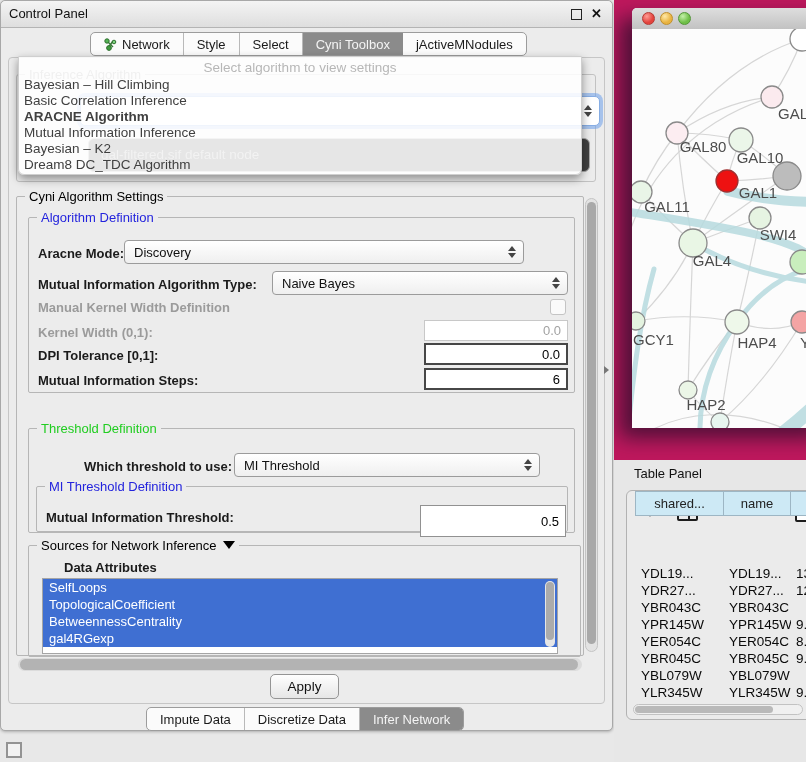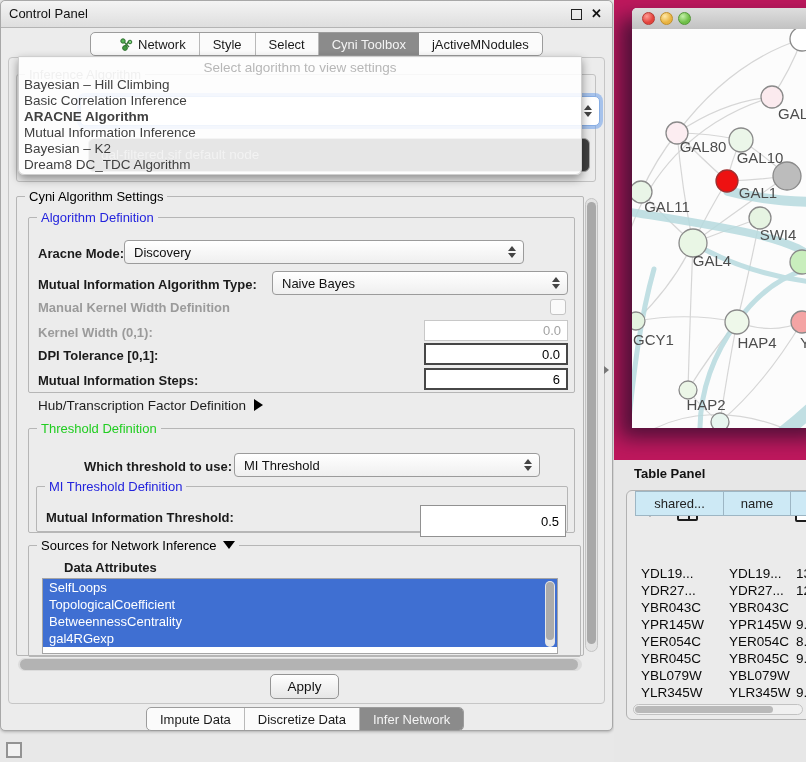--- a/index.html
+++ b/index.html
@@ -10,21 +10,21 @@
   #control-panel{left:0;top:6;width:611px;height:729px;background:#ececec;border:1px solid #a8a8a8;border-radius:5px;box-shadow:0 1px 3px rgba(0,0,0,.25);}
   #cp-titlebar{left:0;top:0;width:100%;height:26px;background:linear-gradient(#f4f4f4,#dedede);border-bottom:1px solid #b4b4b4;border-radius:5px 5px 0 0;}
   #cp-title{left:8px;top:0;line-height:26px;font-size:13px;color:#111;}
   #float-icon{right:30px;top:8px;width:9px;height:9px;border:1.5px solid #222;background:transparent;}
   #close-icon{right:10px;top:5px;font-size:13px;font-weight:bold;color:#111;}
   
   .seg{display:flex;border:1px solid #9c9c9c;border-radius:5px;overflow:hidden;background:#fbfbfb;height:22px;}
   .seg .tab{display:flex;align-items:center;padding:0 13px;font-size:13px;color:#1a1a1a;border-right:1px solid #b9b9b9;white-space:nowrap;}
   .seg .tab:last-child{border-right:none;}
   .seg .tab.sel{background:#8b8b8b;color:#f4f4f4;border-right:none;}
-  #cp-tabs{left:89px;top:31px;padding-left:16px;}
+  #cp-tabs{left:89px;top:31px;}
   
   #cp-inner{left:7px;top:56px;width:595px;height:645px;border:1px solid #c6c6c6;border-radius:4px;background:#ececec;}
   
   .ghost-fieldset{border:1px solid #c2c2c2;border-radius:3px;}
   .legend{position:absolute;top:-8px;left:8px;background:#ececec;padding:0 4px;font-size:13px;white-space:nowrap;}
   #ghost-group{left:16px;top:74px;width:578px;height:106px;}
   #ghost-combo-open{left:80px;top:96px;width:518px;height:28px;border:1px solid #86ade4;border-radius:5px;background:#fff;box-shadow:0 0 0 3px rgba(110,160,235,.55);}
   #ghost-combo2{left:88px;top:138px;width:500px;height:32px;border:1px solid #a9a9a9;border-radius:6px;background:#404040;}
   #ghost-combo2 span{position:absolute;left:12px;top:8px;font-size:13.5px;color:#9f9f9f;}
   .combo-arrows{position:absolute;right:7px;top:50%;transform:translateY(-50%);display:flex;flex-direction:column;gap:2px;}
@@ -75,21 +75,21 @@
   #desktop{left:614px;top:0;width:192px;height:460px;background:#be185d;overflow:hidden;padding-left:44px;}
   #net-window{position:absolute;left:18px;top:8px;width:200px;height:420px;background:#fcfcfc;border-radius:5px 5px 0 0;box-shadow:-12px 10px 20px rgba(5,12,32,.6);}
   #net-titlebar{position:absolute;left:0;top:0;width:100%;height:21px;background:linear-gradient(#dedede,#c2c2c2);border-bottom:1px solid #9e9e9e;border-radius:5px 5px 0 0;}
   .light{position:absolute;top:4px;width:13px;height:13px;border-radius:50%;box-sizing:border-box;}
   #light-red{left:10px;background:radial-gradient(circle at 35% 30%,#ff9d95,#e3433d 60%);border:1px solid #b43a34;}
   #light-yellow{left:28px;background:radial-gradient(circle at 35% 30%,#ffe9a8,#e9b340 60%);border:1px solid #c08f2c;}
   #light-green{left:46px;background:radial-gradient(circle at 35% 30%,#c4f0a8,#6fbf48 60%);border:1px solid #539637;}
   #net-canvas{position:absolute;left:0;top:21px;width:200px;height:399px;background:#fcfcfc;}
   
   #table-section{left:614px;top:460px;width:192px;height:302px;background:#e7e7e7;}
-  #table-title{left:20px;top:6px;font-size:13px;color:#111;font-weight:bold;}
+  #table-title{left:20px;top:6px;font-size:13px;color:#111;}
   #table-box{left:12px;top:30px;width:180px;height:228px;background:#ebebeb;border:1px solid #b2b2b2;border-radius:6px 0 0 6px;overflow:hidden;}
   .gear{font-size:20px;color:#1d1d1d;line-height:20px;}
   #cols-icon{width:17px;height:15px;border:2px solid #1d1d1d;border-radius:2px;}
   #cols-icon i{position:absolute;left:50%;top:0;width:2px;height:100%;background:#1d1d1d;}
   .cb-pair{display:flex;gap:4px;}
   .cb{width:9px;height:9px;border:1.5px solid #333;position:relative;background:#fff;}
   .cb.ck:after{content:"✓";position:absolute;left:0px;top:-3px;font-size:9px;color:#222;}
   #doc-icon{width:16px;height:19px;border:2px solid #1d1d1d;border-radius:2px;background:#fff;}
   .th{position:absolute;top:0;height:25px;background:#cde9f5;border:1px solid #9db6c4;box-sizing:border-box;font-size:13px;color:#222;display:flex;align-items:center;justify-content:center;}
   .tr{position:absolute;left:0;width:100%;height:17px;font-size:13.5px;color:#0a0a0a;}
@@ -182,23 +182,20 @@
   </div>
   <span class="lbl dis" style="left:38px;top:300px;">Manual Kernel Width Definition</span>
   <span id="manual-checkbox" class="abs"></span>
   <span class="lbl dis" style="left:38px;top:325px;">Kernel Width (0,1):</span>
   <div class="tfield dis" style="left:424px;top:320px;width:144px;height:21px;">0.0</div>
   <span class="lbl" style="left:38px;top:348px;">DPI Tolerance [0,1]:</span>
   <div class="tfield strong" style="left:424px;top:343px;width:144px;height:22px;">0.0</div>
   <span class="lbl" style="left:38px;top:373px;">Mutual Information Steps:</span>
   <div class="tfield strong" style="left:424px;top:368px;width:144px;height:22px;">6</div>
 
-  <span class="abs" style="left:38px;top:398px;font-size:13.5px;color:#1d1d1d;">
-    <span>Hub/Transcription Factor Definition</span><span class="tri-right"></span>
-  </span>
 
   <div id="thr-fieldset" class="abs fieldset">
     <span class="legend green">Threshold Definition</span>
   </div>
   <span class="lbl" style="left:84px;top:459px;">Which threshold to use:</span>
   <div class="combo" style="left:234px;top:453px;width:306px;">
     <span>MI Threshold</span>
     <span class="combo-arrows">
         <i class="up"></i>
         <i class="dn"></i>

